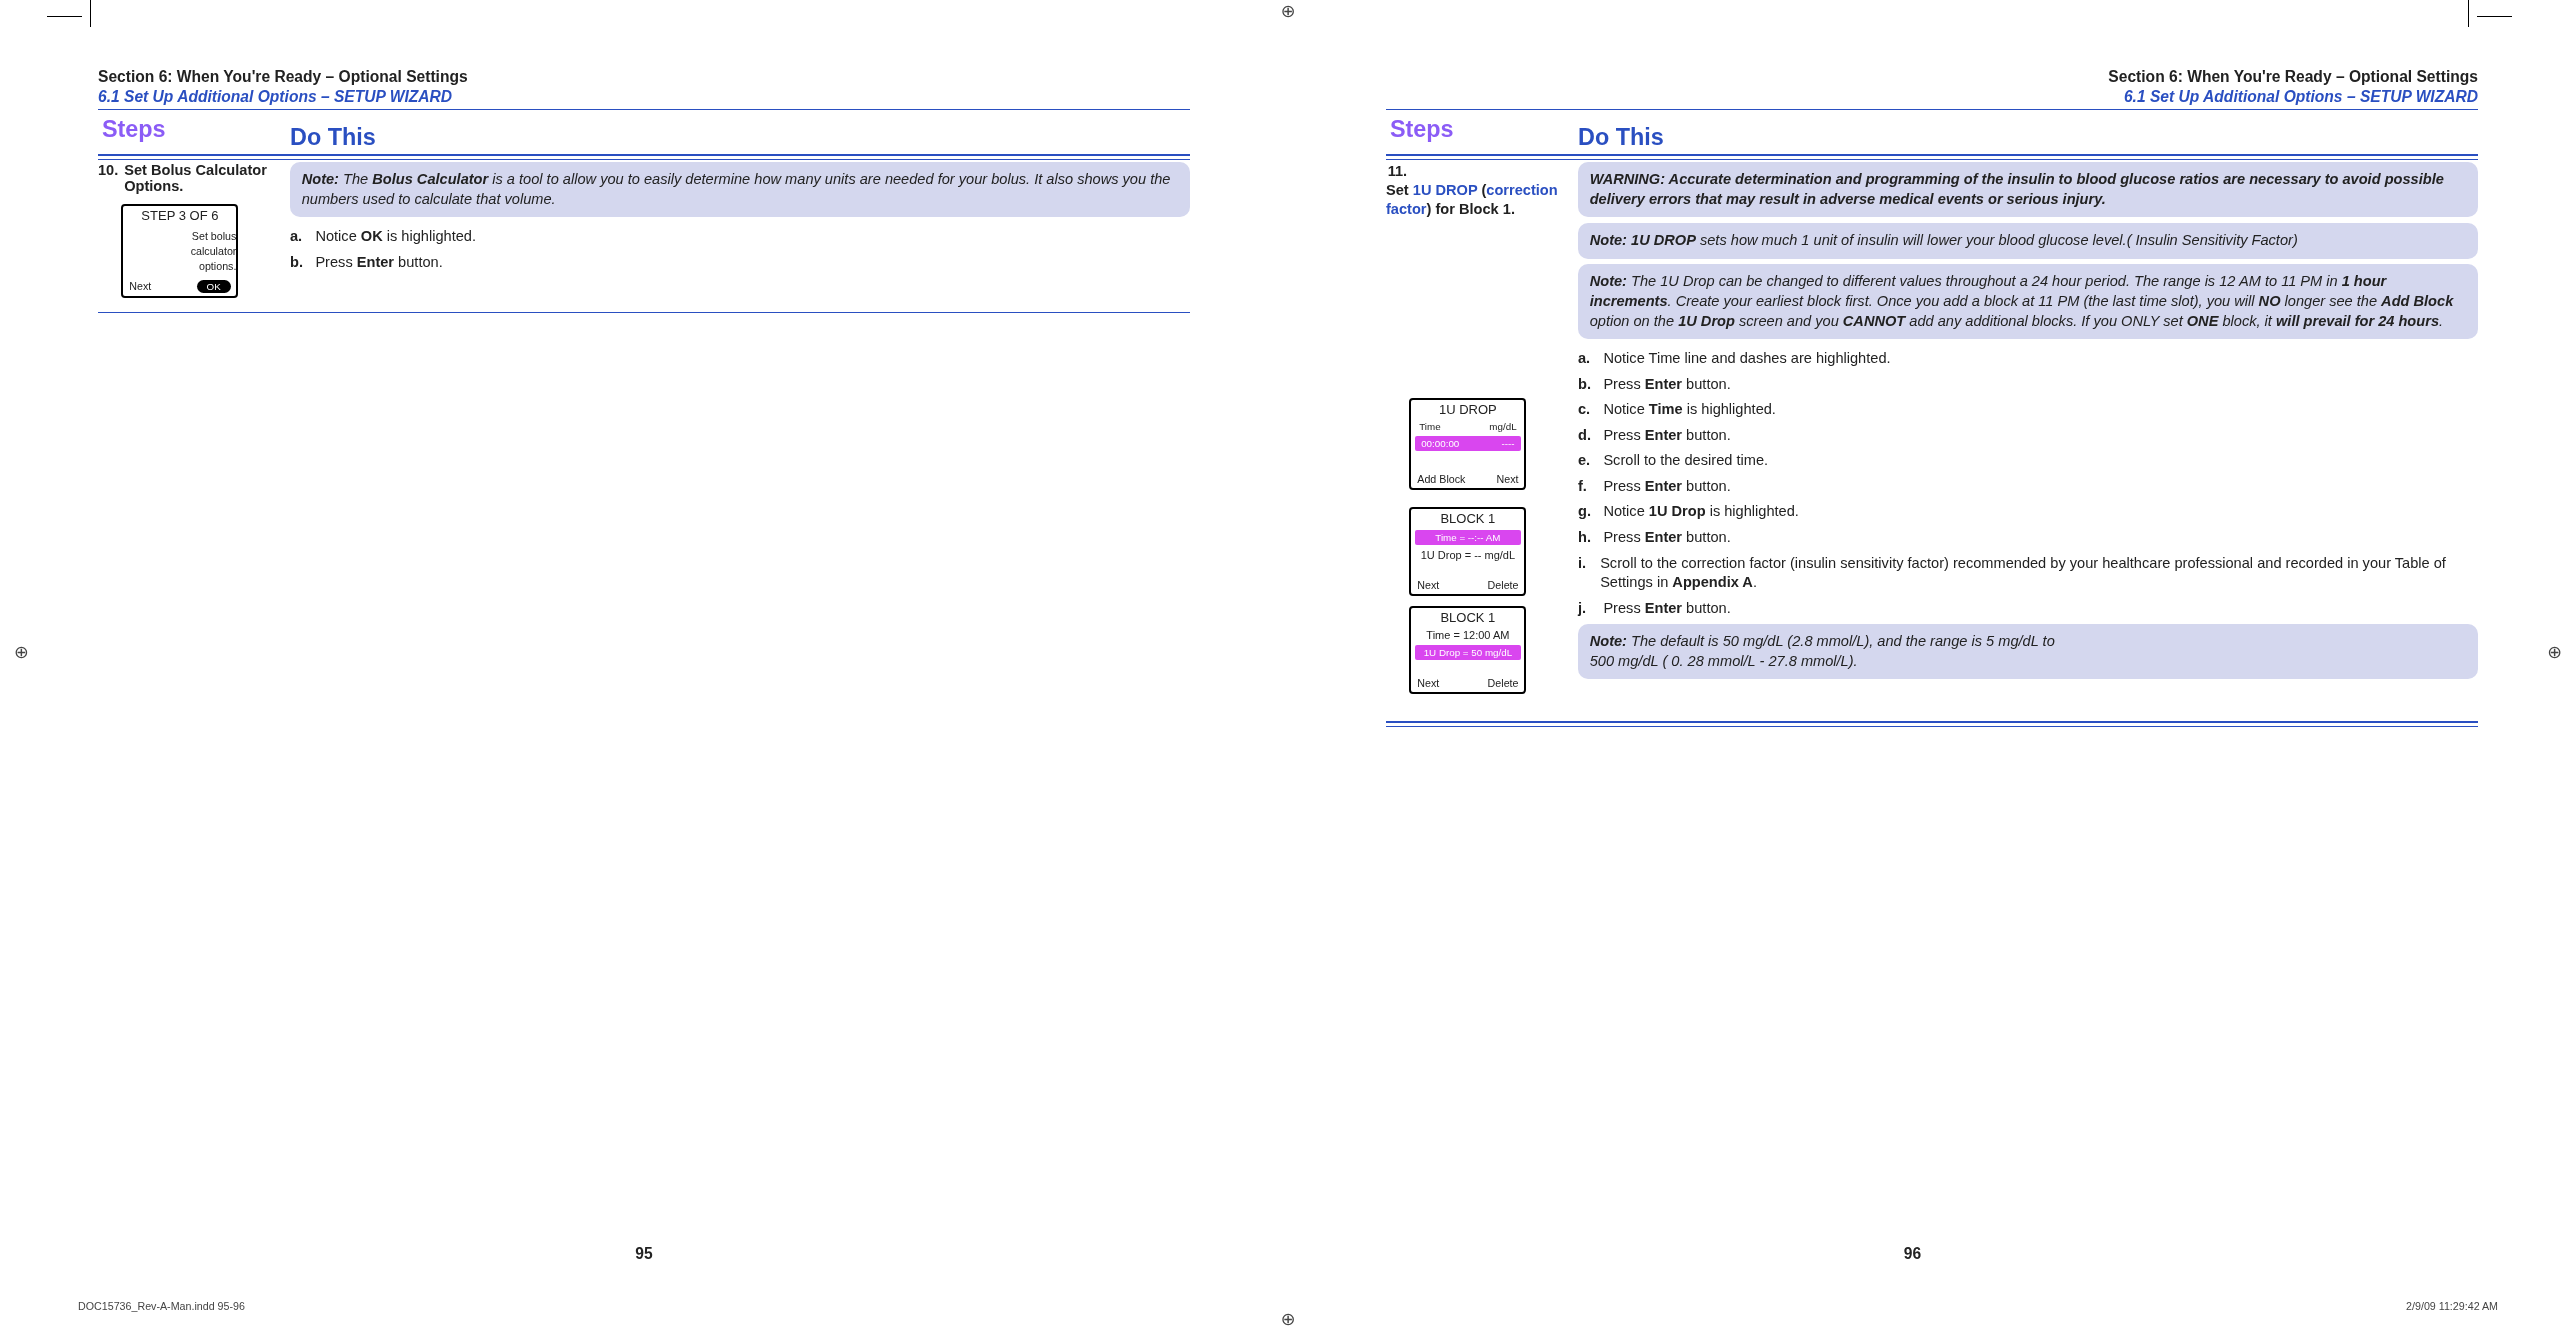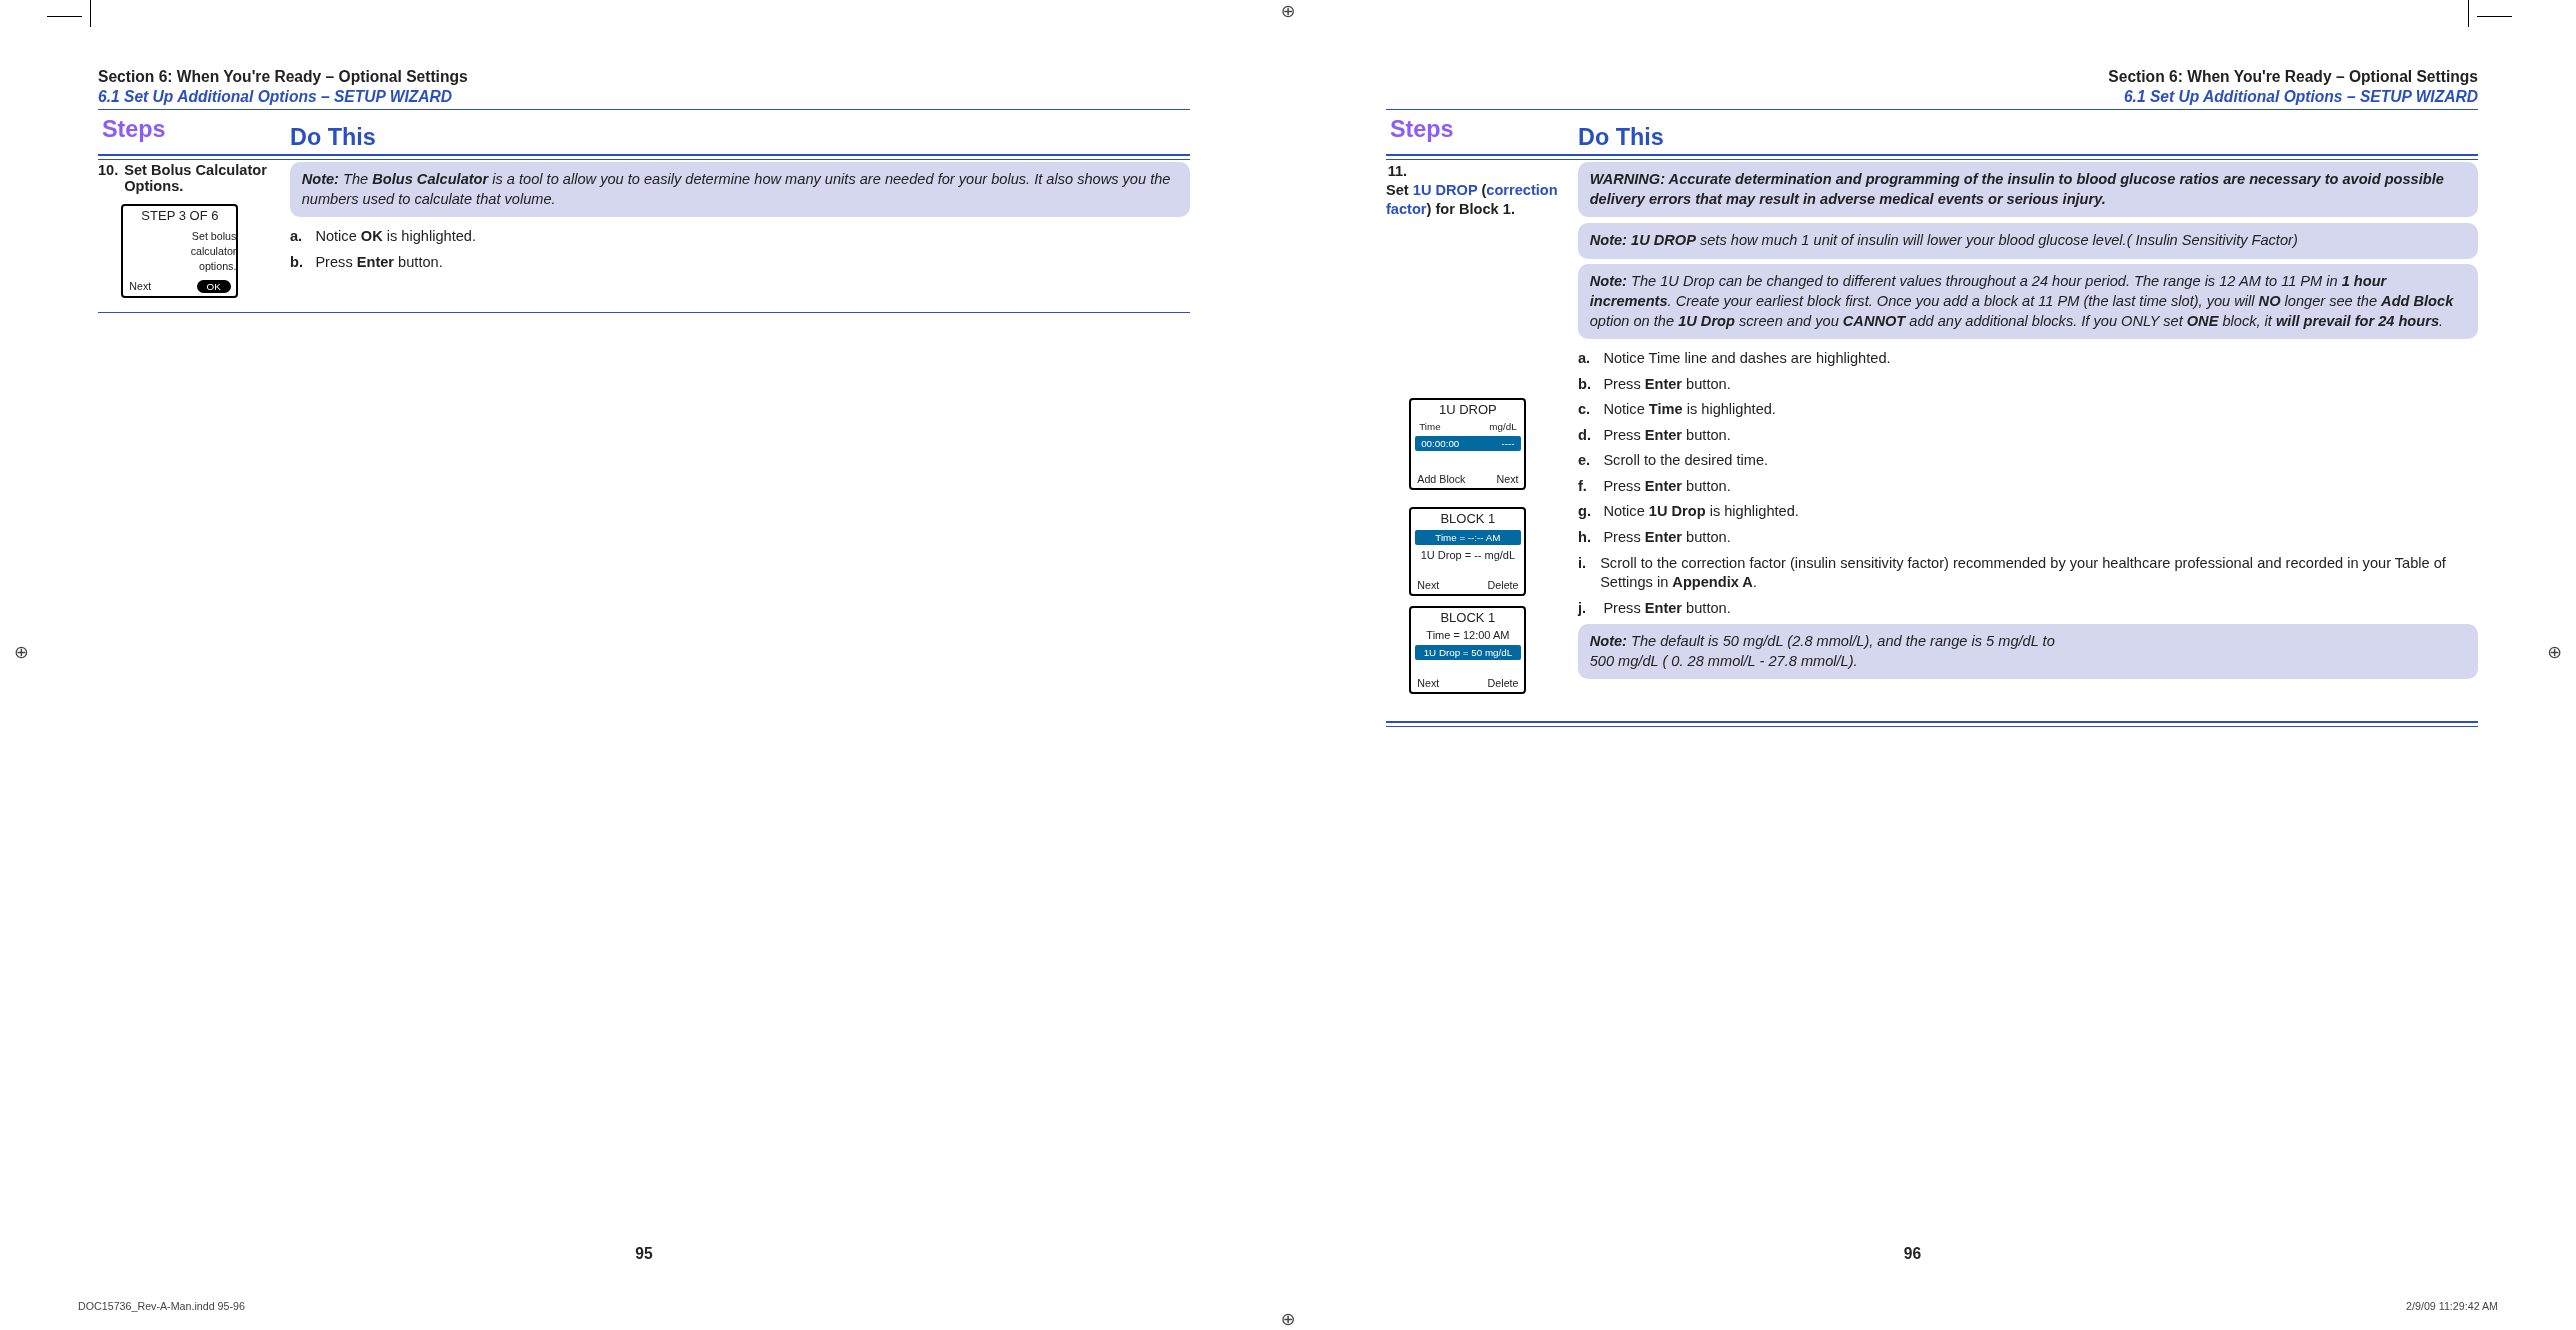--- a/index.html
+++ b/index.html
@@ -153,21 +153,21 @@
   }
   .pill-black {
     background: #000;
     color: #fff;
     border-radius: 7.8px;
     padding: 1px 9.8px;
     font-size: 9.8px;
     display: inline-block;
   }
   .row-black {
-    background: #0369a1;
+    background: #d946ef;
     color: #fff;
     font-size: 9.8px;
     display: flex;
     justify-content: space-between;
     padding: 2px 5.9px;
     margin: 2px 3.9px;
     border-radius: 2px;
   }
   .row-white {
     font-size: 11px;

